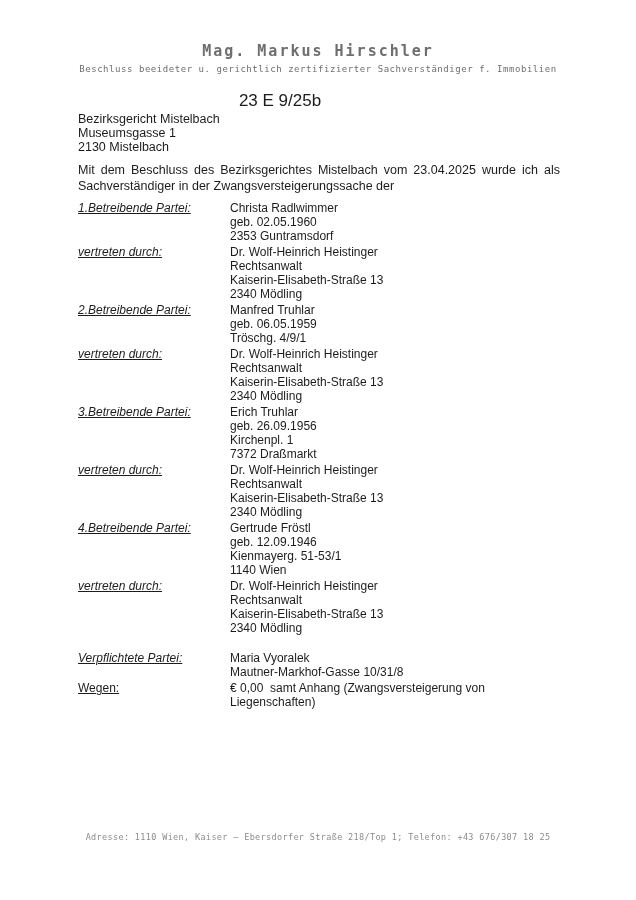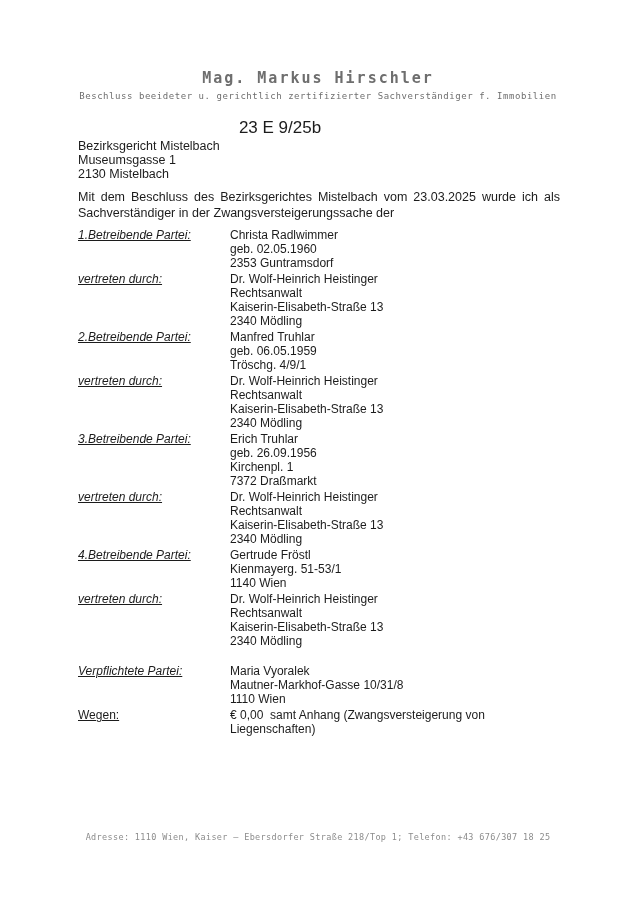--- a/index.html
+++ b/index.html
@@ -5,21 +5,21 @@
   html, body { margin: 0; padding: 0; background: #ffffff; }
   .page {
     position: relative;
     width: 636px;
     height: 900px;
     background: #ffffff;
     font-family: "Liberation Sans", sans-serif;
     color: #1c1c1c;
     overflow: hidden;
   }
-  .letterhead { padding-top: 69px; text-align: center; }
+  .letterhead { padding-top: 42px; text-align: center; }
   .letterhead-name {
     font-family: "DejaVu Sans Mono", monospace;
     font-weight: bold;
     font-size: 15px;
     line-height: 18px;
     letter-spacing: 2px;
     color: #6e6e6e;
     white-space: nowrap;
   }
   .letterhead-subtitle {
@@ -83,21 +83,21 @@
   </div>
 
   <div class="case-number">23 E 9/25b</div>
 
   <div class="recipient">
     <div>Bezirksgericht Mistelbach</div>
     <div>Museumsgasse 1</div>
     <div>2130 Mistelbach</div>
   </div>
 
-  <p class="intro">Mit dem Beschluss des Bezirksgerichtes Mistelbach vom 23.03.2025 wurde ich als Sachverständiger in der Zwangsversteigerungssache der</p>
+  <p class="intro">Mit dem Beschluss des Bezirksgerichtes Mistelbach vom 23.04.2025 wurde ich als Sachverständiger in der Zwangsversteigerungssache der</p>
 
   <div class="parties">
       <div class="party-row">
         <div class="party-label italic">1.Betreibende Partei:</div>
         <div class="party-value">
           <div class="party-value-line">Christa Radlwimmer</div>
           <div class="party-value-line">geb. 02.05.1960</div>
           <div class="party-value-line">2353 Guntramsdorf</div>
         </div>
       </div>
@@ -142,39 +142,39 @@
           <div class="party-value-line">Dr. Wolf-Heinrich Heistinger</div>
           <div class="party-value-line">Rechtsanwalt</div>
           <div class="party-value-line">Kaiserin-Elisabeth-Straße 13</div>
           <div class="party-value-line">2340 Mödling</div>
         </div>
       </div>
       <div class="party-row">
         <div class="party-label italic">4.Betreibende Partei:</div>
         <div class="party-value">
           <div class="party-value-line">Gertrude Fröstl</div>
+          <div class="party-value-line">geb. 12.09.1946</div>
           <div class="party-value-line">Kienmayerg. 51-53/1</div>
           <div class="party-value-line">1140 Wien</div>
         </div>
       </div>
       <div class="party-row">
         <div class="party-label italic">vertreten durch:</div>
         <div class="party-value">
           <div class="party-value-line">Dr. Wolf-Heinrich Heistinger</div>
           <div class="party-value-line">Rechtsanwalt</div>
           <div class="party-value-line">Kaiserin-Elisabeth-Straße 13</div>
           <div class="party-value-line">2340 Mödling</div>
         </div>
       </div>
       <div class="party-row gap-before">
         <div class="party-label italic">Verpflichtete Partei:</div>
         <div class="party-value">
           <div class="party-value-line">Maria Vyoralek</div>
           <div class="party-value-line">Mautner-Markhof-Gasse 10/31/8</div>
-          <div class="party-value-line">1110 Wien</div>
         </div>
       </div>
       <div class="party-row">
         <div class="party-label">Wegen:</div>
         <div class="party-value">
           <div class="party-value-line">€ 0,00&nbsp; samt Anhang (Zwangsversteigerung von Liegenschaften)</div>
         </div>
       </div>
     </div>
 

